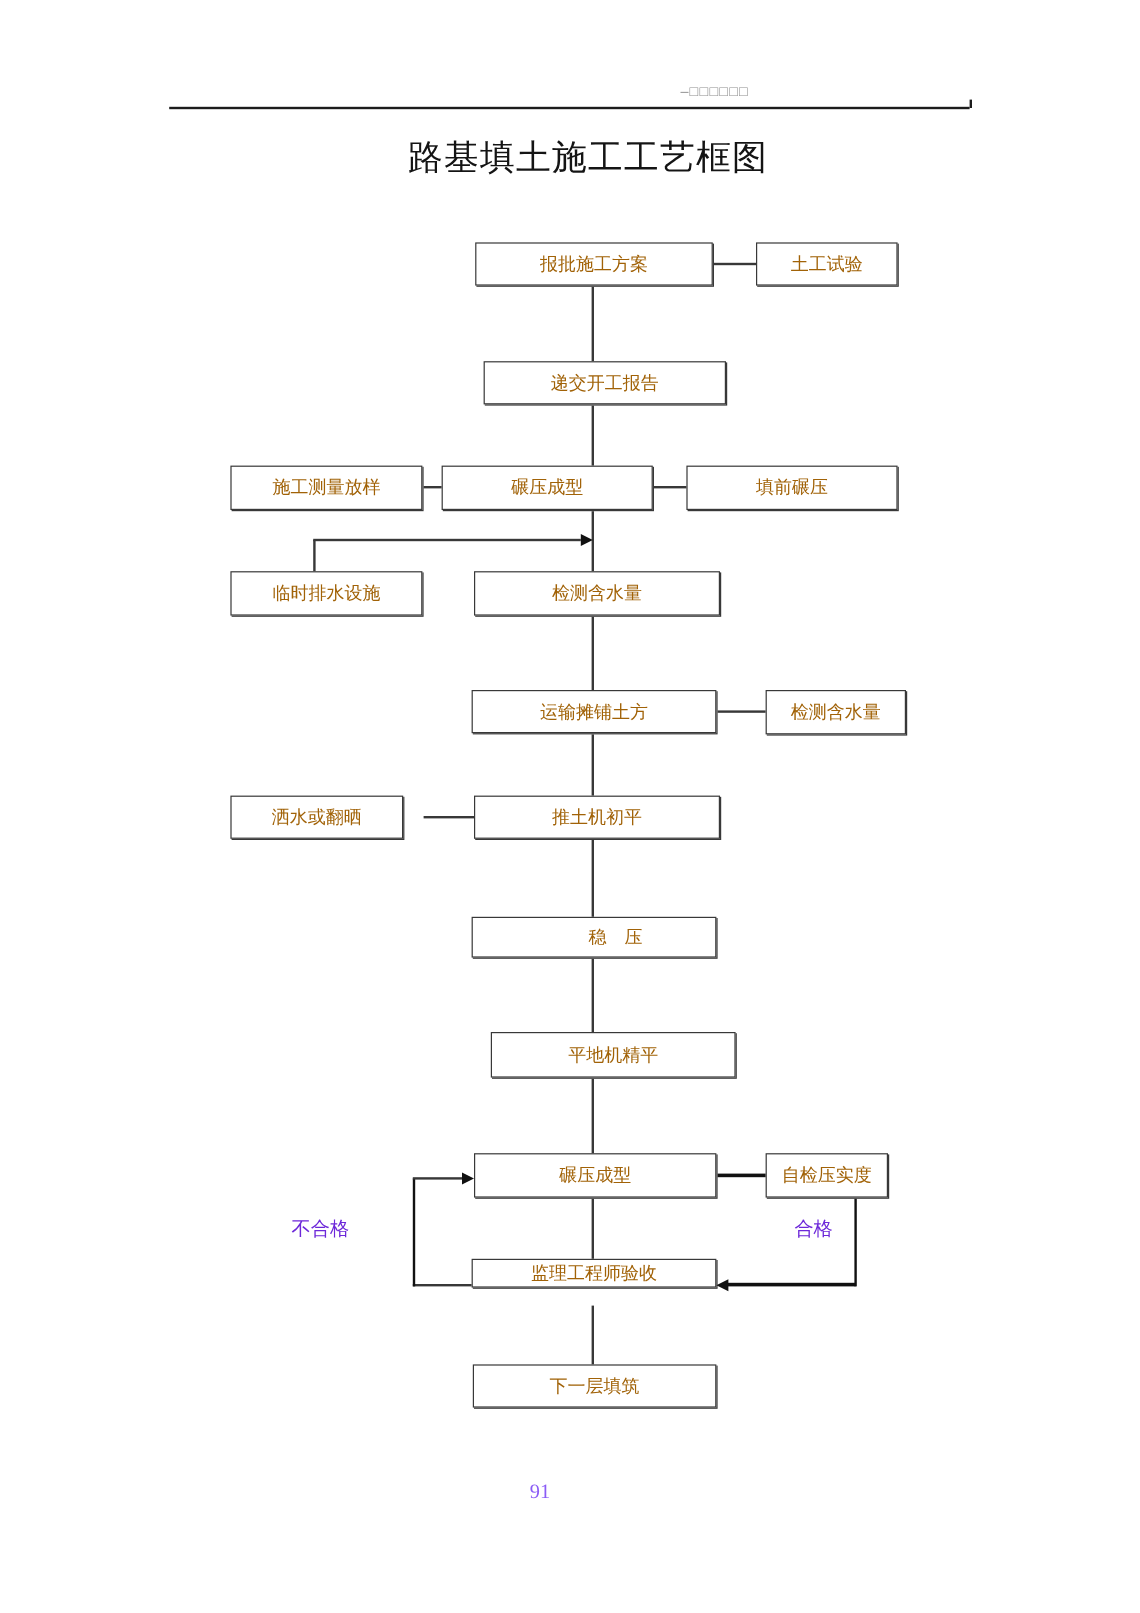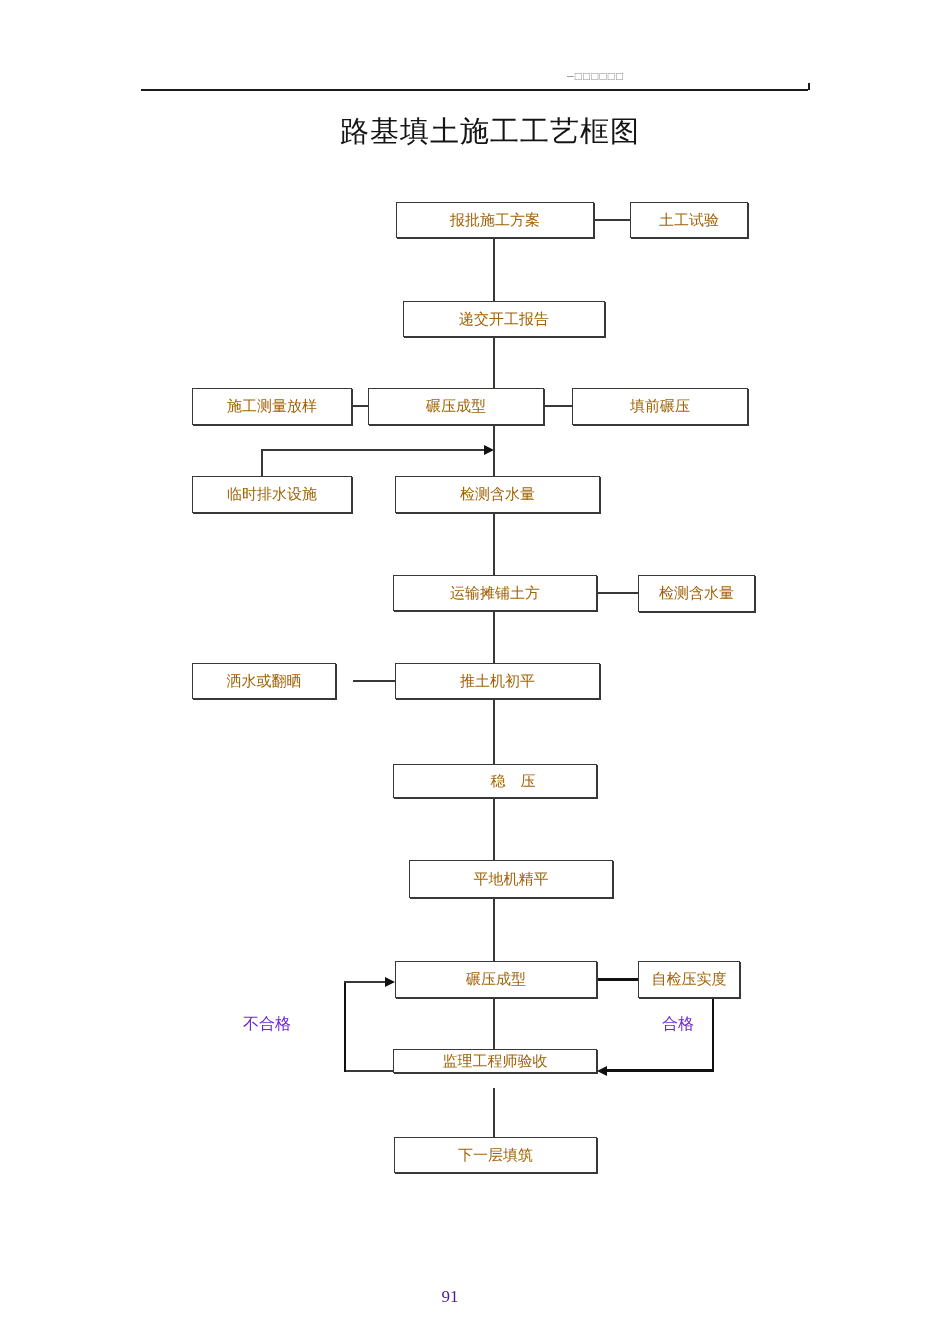--- a/index.html
+++ b/index.html
@@ -38,21 +38,21 @@
   .hline{position:absolute;height:2px;background:#383838;}
   .hline.thick{height:3px;background:#111;}
   .vline.loop{background:#111;}
   .arr-r{position:absolute;width:0;height:0;
     border-top:5px solid transparent;border-bottom:5px solid transparent;
     border-left:10px solid #111;}
   .arr-l{position:absolute;width:0;height:0;
     border-top:5px solid transparent;border-bottom:5px solid transparent;
     border-right:10px solid #111;}
   .edge-label{position:absolute;font-size:16px;color:#6d28d9;white-space:nowrap;}
-  .page-num{position:absolute;left:400px;top:1287px;width:100px;text-align:center;font-size:17px;color:#4c1d95;}
+  .page-num{position:absolute;left:400px;top:1233px;width:100px;text-align:center;font-size:17px;color:#8b5cf6;}
 </style>
 </head>
 <body>
 
 <div class="page">
 
   <div class="hdr-text">–□□□□□□</div>
   <div class="hdr-line"></div>
   <div class="hdr-tick"></div>
 

